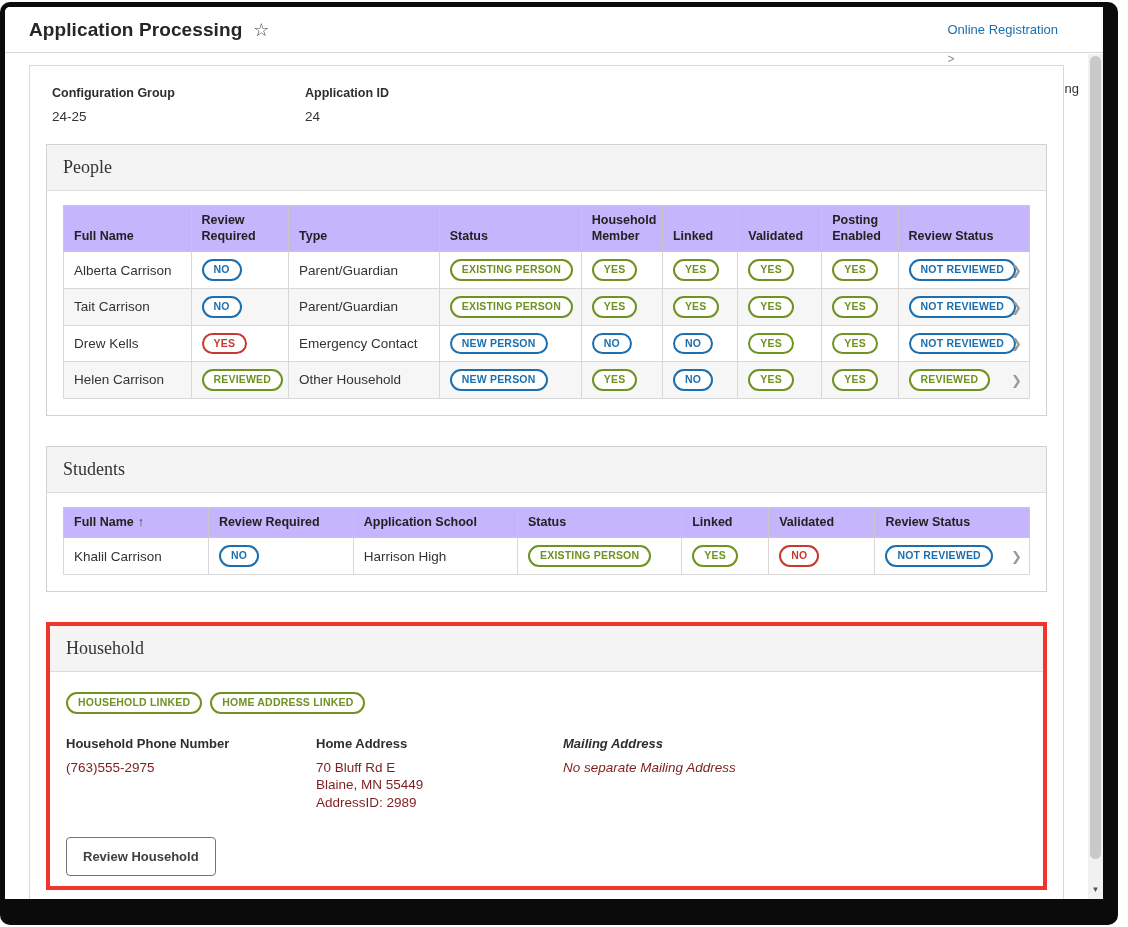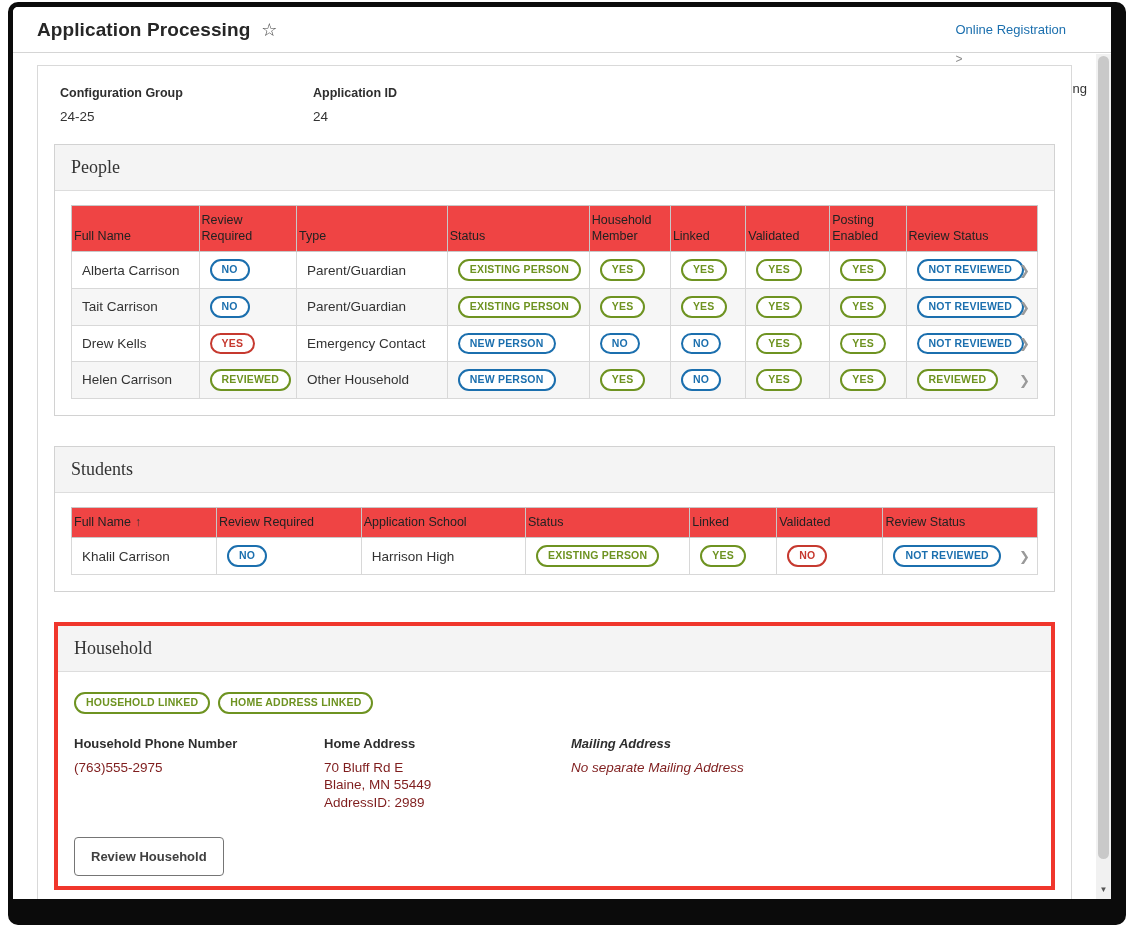--- a/index.html
+++ b/index.html
@@ -5,21 +5,21 @@
   * { box-sizing: border-box; }
   body {
     margin: 0;
     background: #ffffff;
     font-family: "Liberation Sans", "DejaVu Sans", sans-serif;
     color: #333;
   }
   .frame {
     width: 1118px;
     height: 923px;
-    margin: 2px 0 0 8px;
+    margin: 2px 0 0 0;
     border: 5px solid #0b0b0b;
     border-right-width: 15px;
     border-bottom-width: 26px;
     border-radius: 10px;
     background: #fff;
     overflow: hidden;
   }
   .page {
     position: relative;
     width: 100%;
@@ -60,26 +60,26 @@
     padding: 12px 16px;
     font-size: 18px;
     color: #333;
     border-bottom: 1px solid #ddd;
     font-family: Liberation Serif, serif;
   }
   .section-body { padding: 14px 16px 16px; }
   
   table { width: 100%; border-collapse: collapse; border: 1px solid #c8c8c8; table-layout: fixed; }
   th {
-    background: #ef4444;
+    background: #c4b5fd;
     font-size: 12.5px;
-    font-weight: normal;
+    font-weight: bold;
     text-align: left;
     color: #222;
-    padding: 7px 2px;
+    padding: 7px 10px;
     border: 1px solid #c8c8c8;
     vertical-align: bottom;
     line-height: 1.25;
   }
   td {
     font-size: 13.5px;
     color: #333;
     padding: 7px 10px;
     border: 1px solid #d8d8d8;
     vertical-align: middle;

